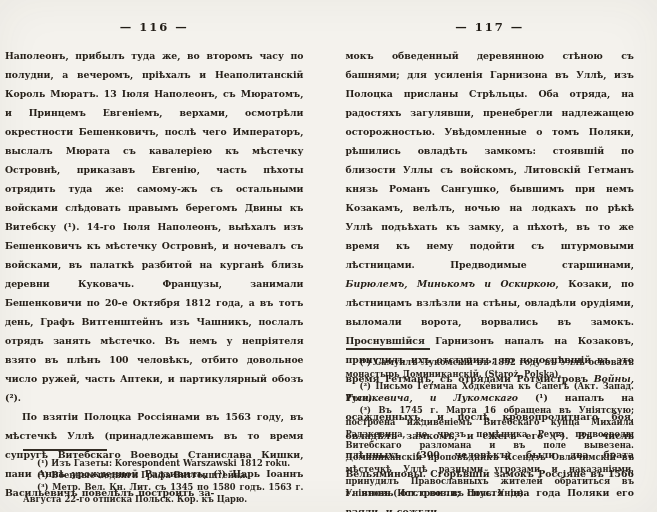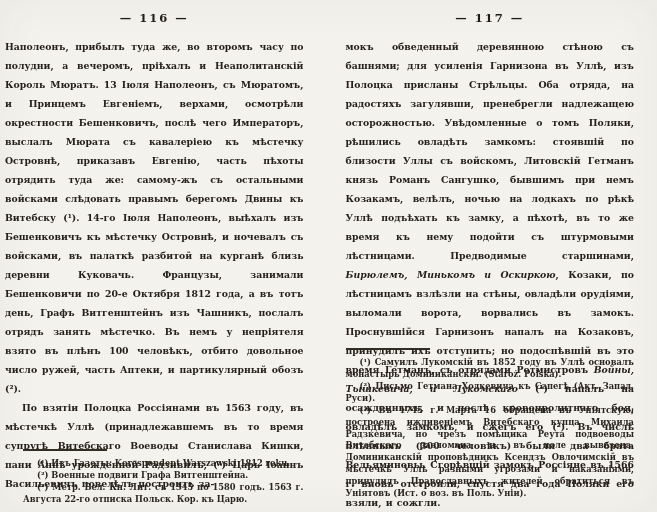--- a/index.html
+++ b/index.html
@@ -9,21 +9,21 @@
     background:#f4f2ed;
     color:#262019;
   }
   .scan {
     position:relative;
     width:657px; height:512px;
     display:flex;
     background:#f4f2ed;
     box-shadow: inset 0 0 45px rgba(60,50,30,0.05);
   }
-  .page { position:relative; width:328.5px; height:512px; padding-top:11px; }
+  .page { position:relative; width:328.5px; height:512px; padding-top:20px; }
   .page.left  { padding-left:5px;  padding-right:25px; }
   .page.right { padding-left:17px; padding-right:23px; }
   .pagenum {
     text-align:center;
     font-size:11.5px; font-weight:bold;
     letter-spacing:2px;
     margin-bottom:12px;
     color:#211c16;
   }
   p.body {

